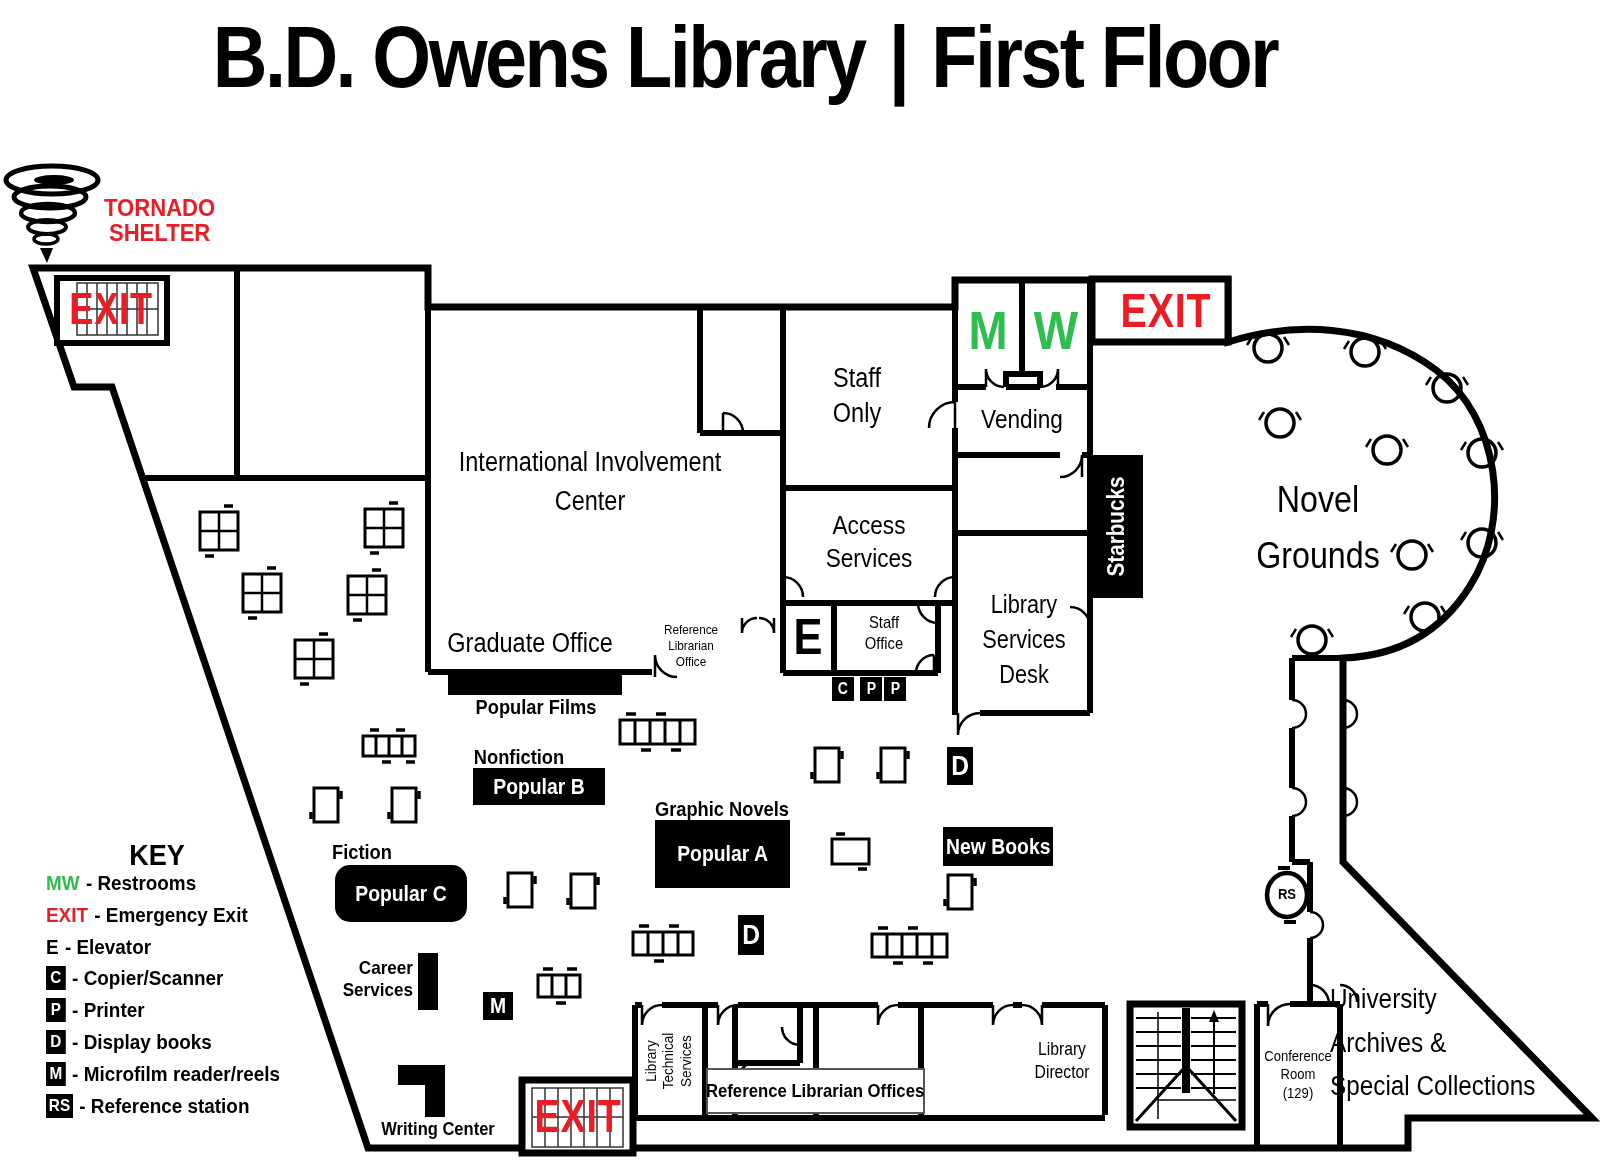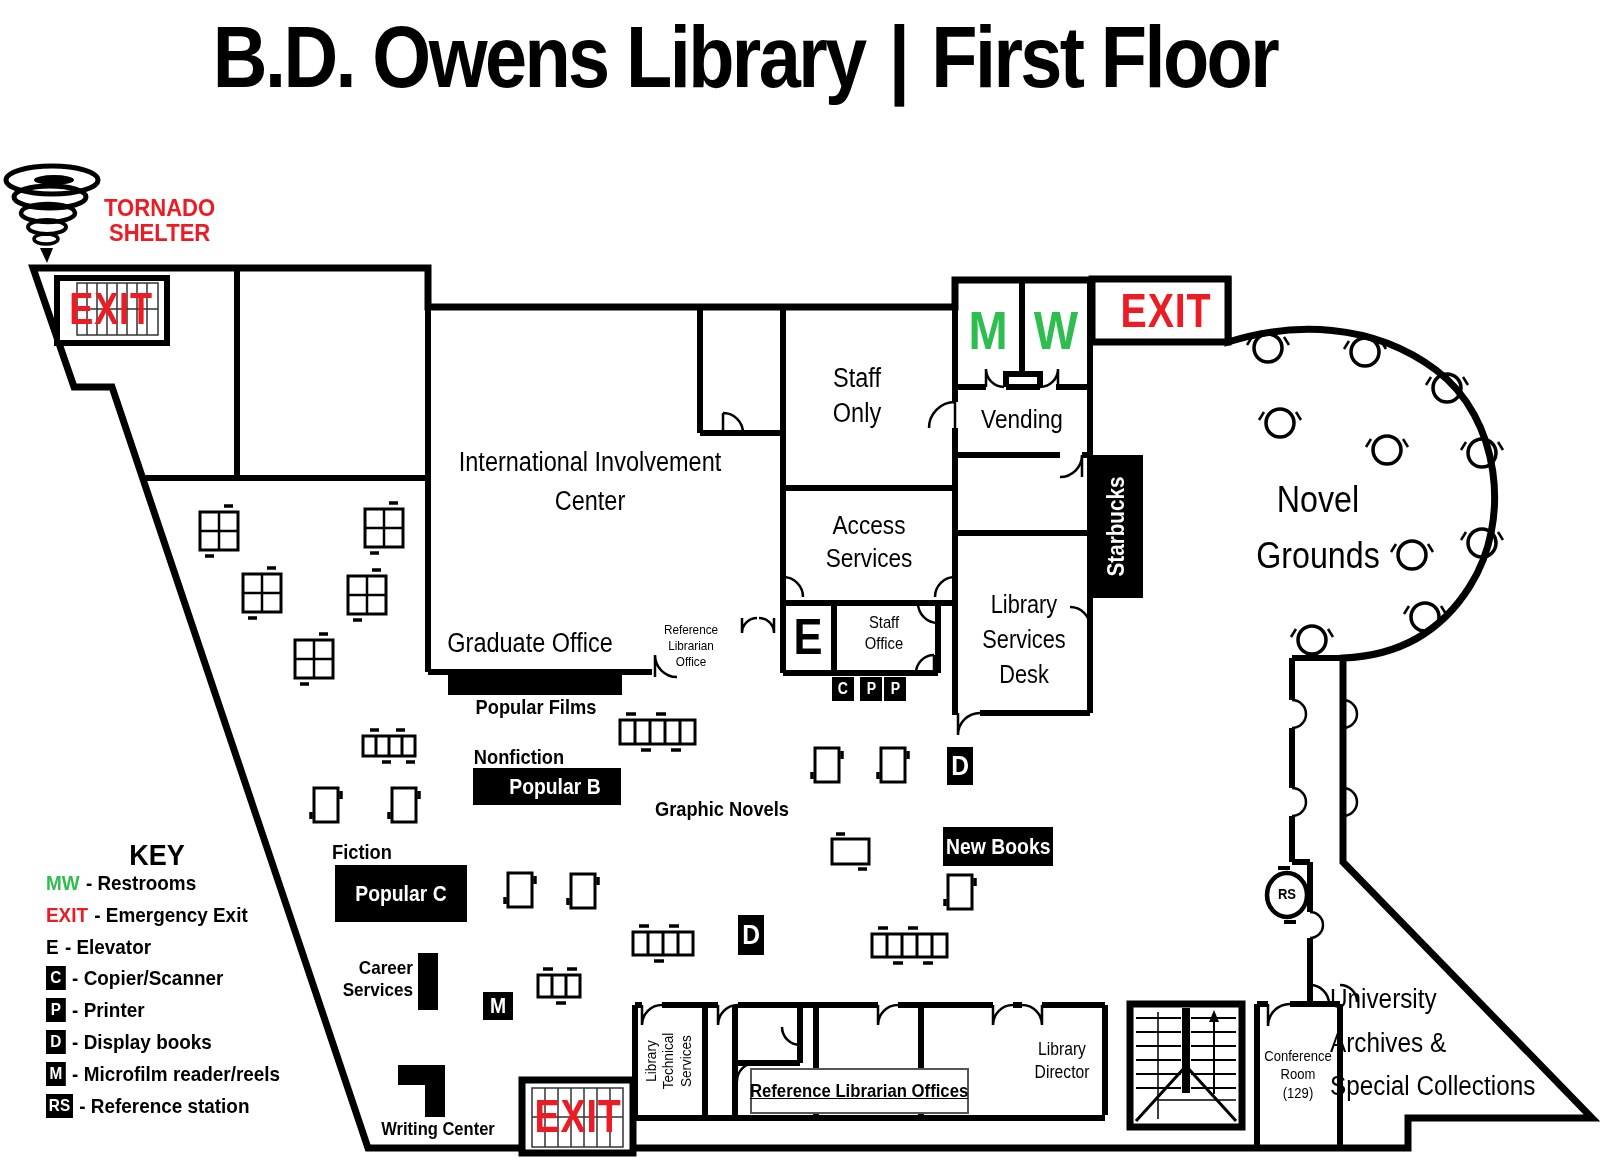--- a/index.html
+++ b/index.html
@@ -322,21 +322,21 @@
   </div>
   <div class="lbl c" style="left:1318px;top:527px;font-size:37px;line-height:1.5;">
     <div>Novel</div>
       <div>Grounds</div>
   </div>
   <div class="lbl rot" style="left:668px;top:1061px;font-size:15px;line-height:1.15;">
     <div>Library</div>
     <div>Technical</div>
     <div>Services</div>
   </div>
-  <div class="outlinebox" style="left:750px;top:1068px;width:215px;height:42px;font-size:19px;text-decoration:underline;">
+  <div class="outlinebox" style="left:706px;top:1068px;width:215px;height:42px;font-size:19px;">
     <span>Reference Librarian Offices</span>
   </div>
   <div class="lbl c" style="left:1062px;top:1061px;font-size:18px;line-height:1.3;">
     <div>Library</div>
       <div>Director</div>
   </div>
   <div class="lbl c" style="left:1298px;top:1074px;font-size:15px;line-height:1.22;">
     <div>Conference</div>
     <div>Room</div>
     <div>(129)</div>
@@ -347,28 +347,31 @@
     <div>Special Collections</div>
   </div>
   <div class="lbl c b" style="left:438px;top:1129px;font-size:19px;">Writing Center</div>
   <div class="lbl b" style="left:330px;top:979px;width:83px;text-align:right;font-size:19px;line-height:1.15;transform:translate(0,-50%) scaleX(0.9);transform-origin:right center;">
     <div>Career</div>
       <div>Services</div>
   </div>
 
   <div class="lbl c b" style="left:536px;top:707px;font-size:21px;">Popular Films</div>
   <div class="lbl c b" style="left:519px;top:757px;font-size:21px;">Nonfiction</div>
-  <div class="blackbox" style="left:473px;top:768px;width:132px;height:37px;font-size:22px;padding-left:16px;">
+  <div class="blackbox" style="left:473px;top:768px;width:132px;height:37px;font-size:22px;">
       <span>Popular B</span>
     </div>
   <div class="lbl c b" style="left:362px;top:852px;font-size:21px;">Fiction</div>
-  <div class="blackbox" style="left:335px;top:865px;width:132px;height:57px;font-size:22px;">
+  <div class="blackbox" style="left:335px;top:865px;width:132px;height:57px;font-size:22px;border-radius:15px;">
       <span>Popular C</span>
     </div>
   <div class="lbl c b" style="left:722px;top:809px;font-size:21px;">Graphic Novels</div>
+  <div class="blackbox" style="left:655px;top:820px;width:135px;height:68px;font-size:22px;">
+      <span>Popular A</span>
+    </div>
   <div class="blackbox" style="left:943px;top:803px;width:110px;height:39px;font-size:22px;margin-top:24px;">
       <span>New Books</span>
     </div>
   <div class="blackbox" style="left:1090px;top:455px;width:53px;height:143px;font-size:23px;">
     <span style="transform:rotate(-90deg) scaleX(0.9);">Starbucks</span>
   </div>
 
   <div class="key-title">KEY</div>
   <div class="key-row" style="top:871px;">
     <span class="ksym green">MW</span>

